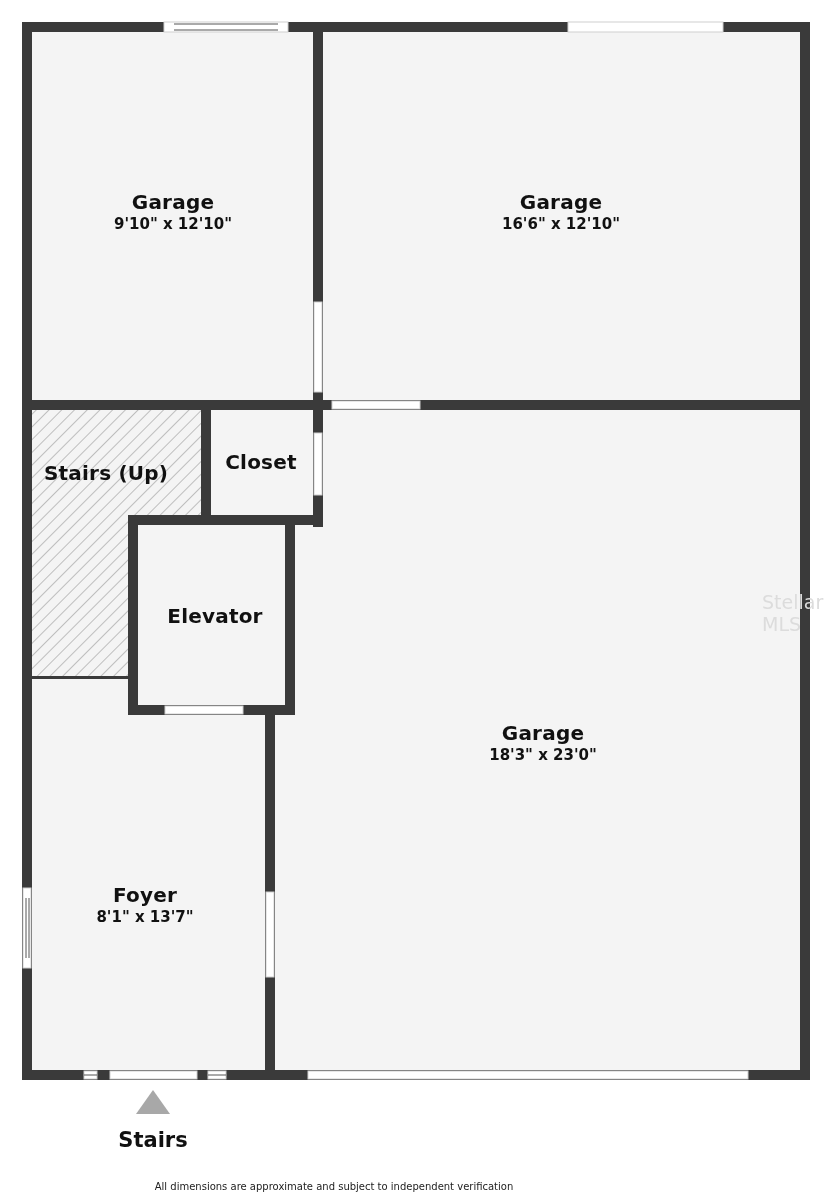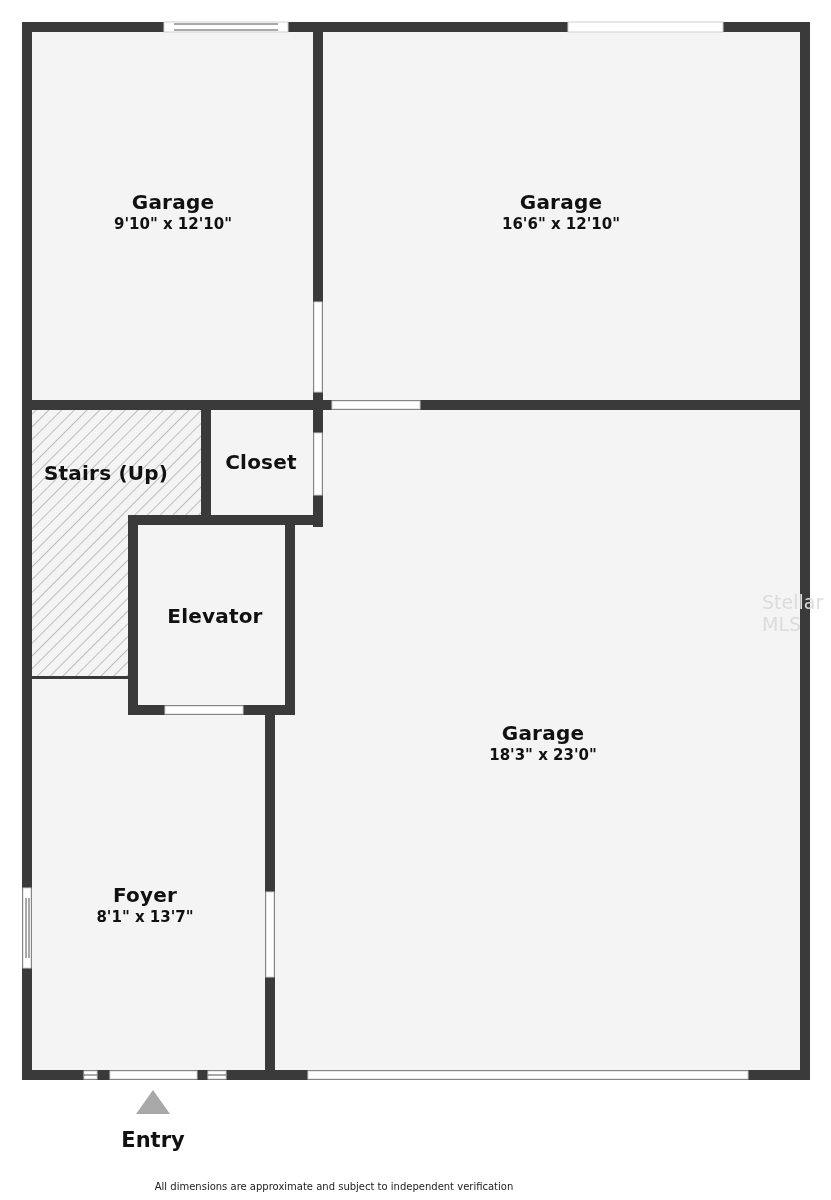--- a/index.html
+++ b/index.html
@@ -98,14 +98,14 @@
 <div class="room-label" style="left:543px; top:721px;">
   <div class="room-name">Garage</div>
   <div class="room-dim">18'3" x 23'0"</div>
 </div>
 <div class="room-label" style="left:145px; top:859px;margin-top:24px;">
   <div class="room-name">Foyer</div>
   <div class="room-dim">8'1" x 13'7"</div>
 </div>
 
 <div class="watermark">Stellar MLS</div>
-<div class="entry-label">Entry</div>
+<div class="entry-label">Stairs</div>
 <div class="footer">All dimensions are approximate and subject to independent verification</div>
 
 </body></html>

